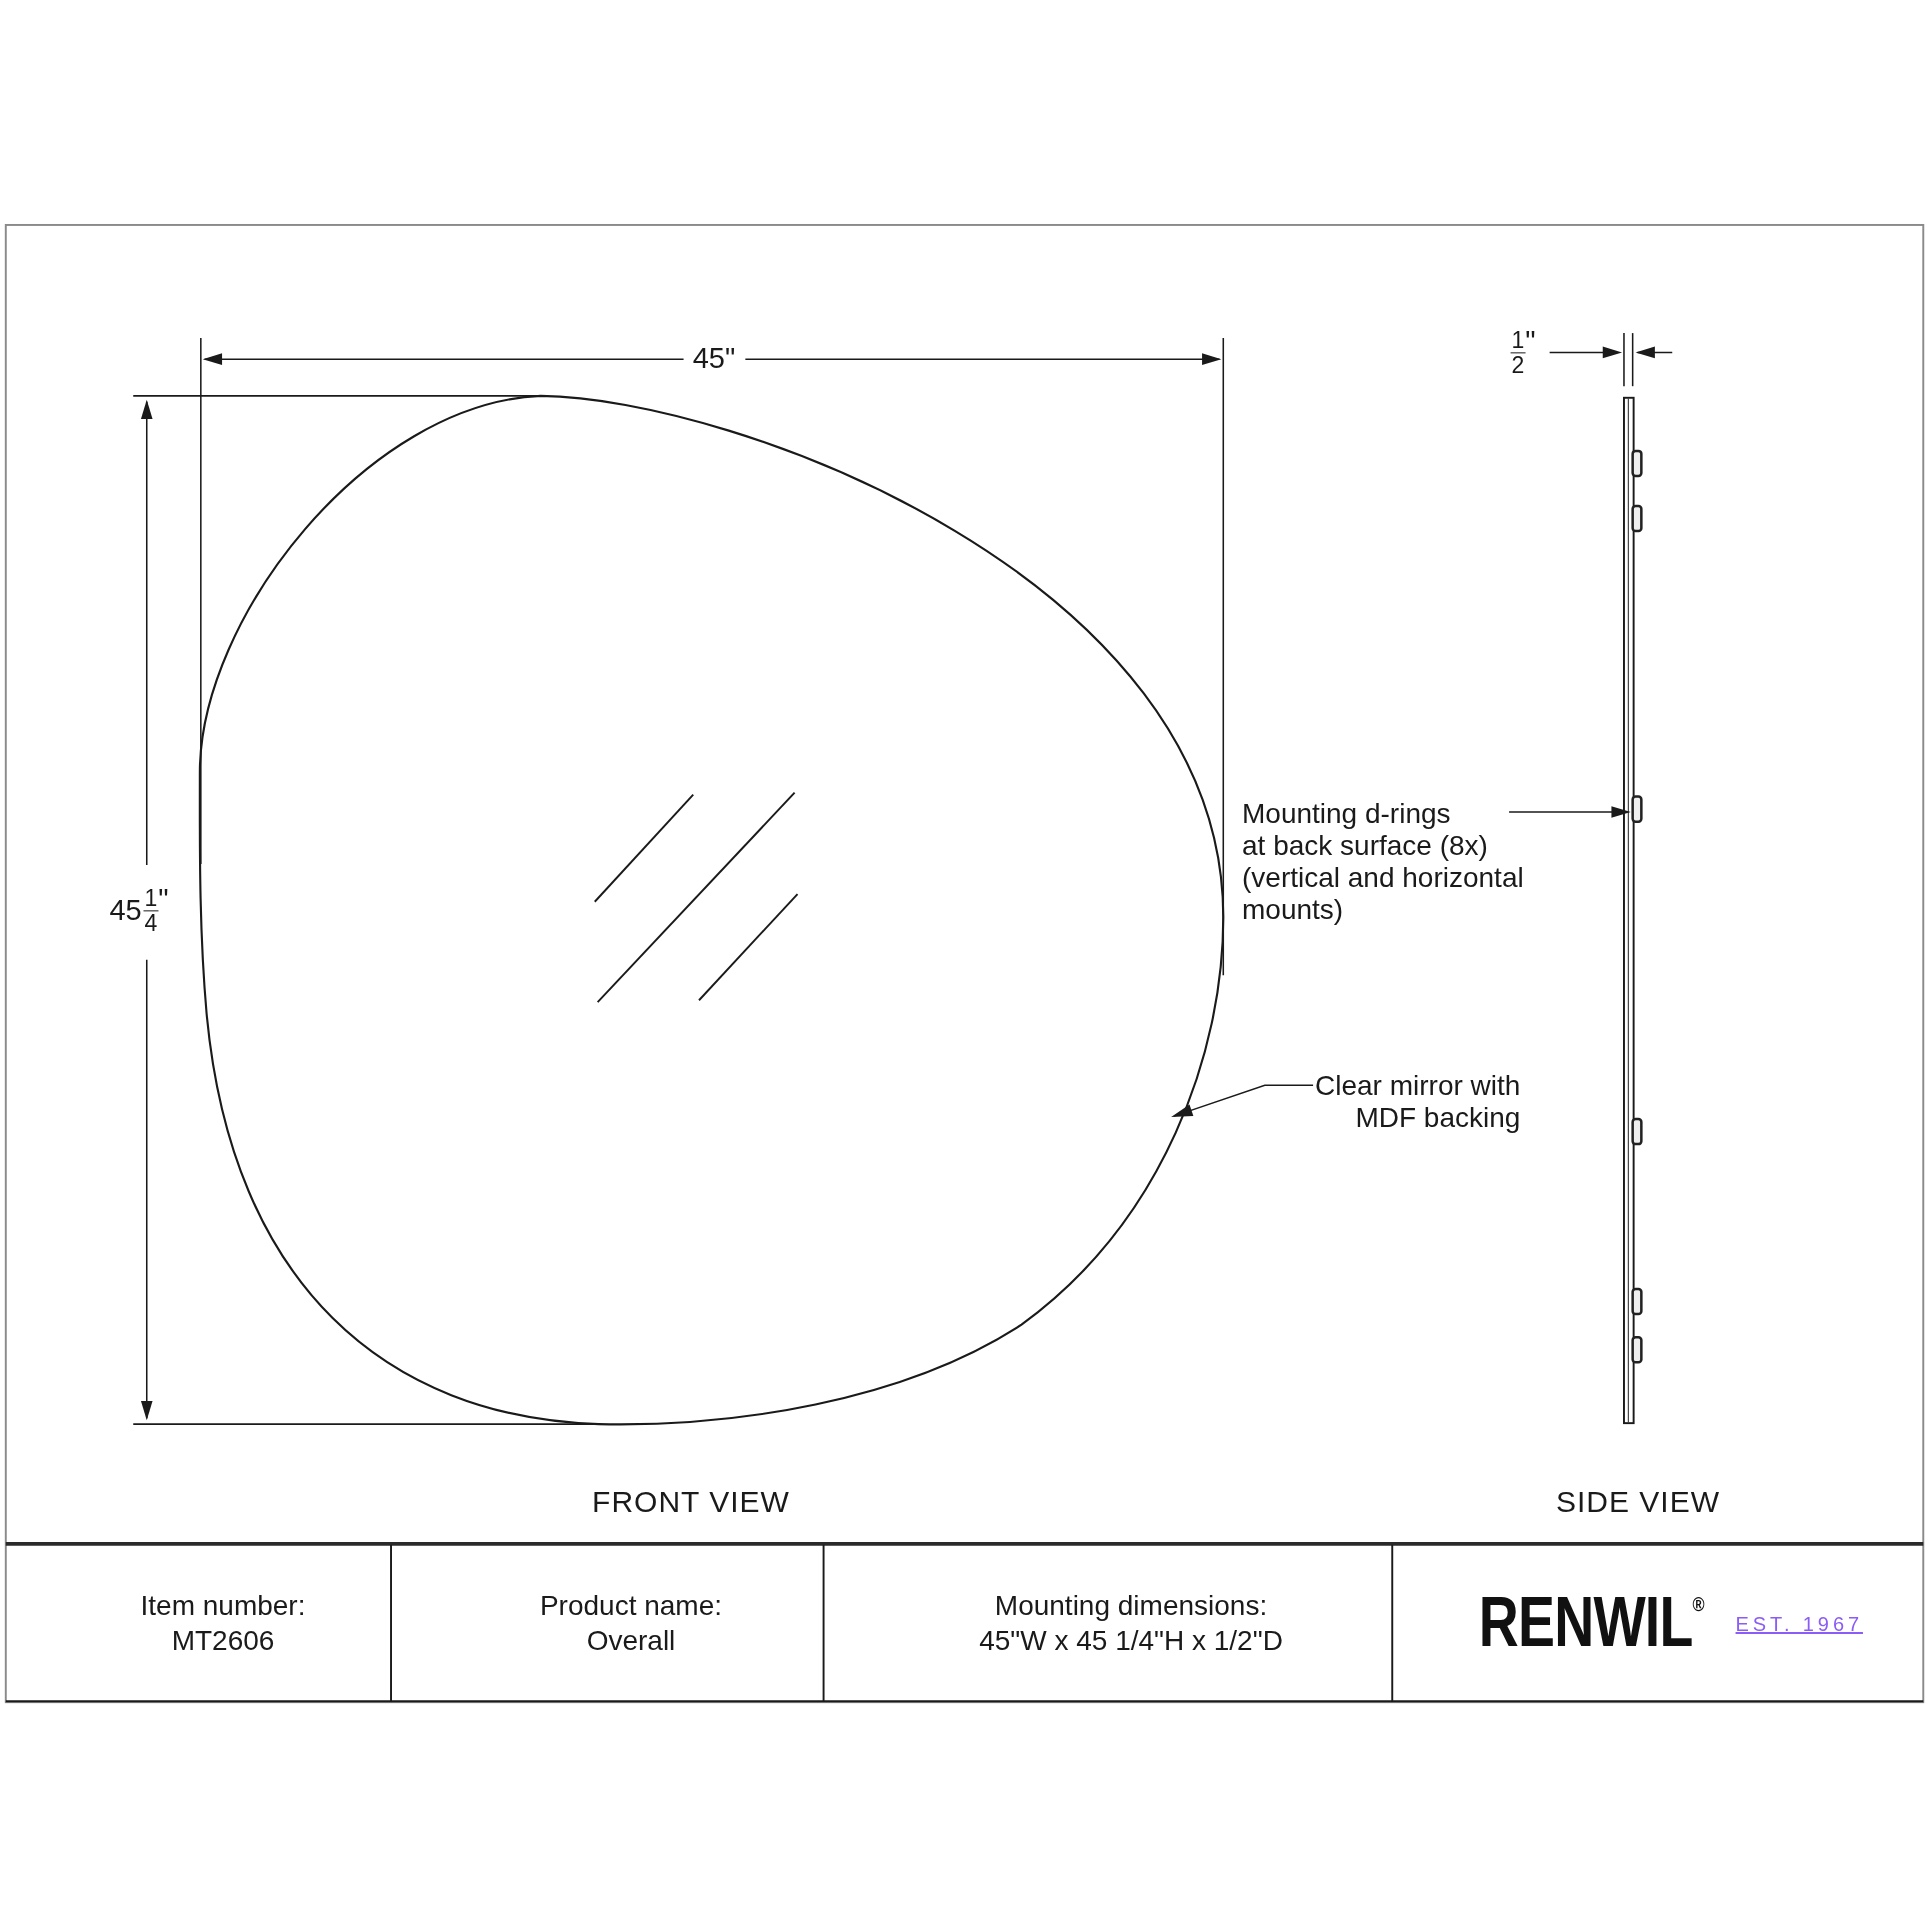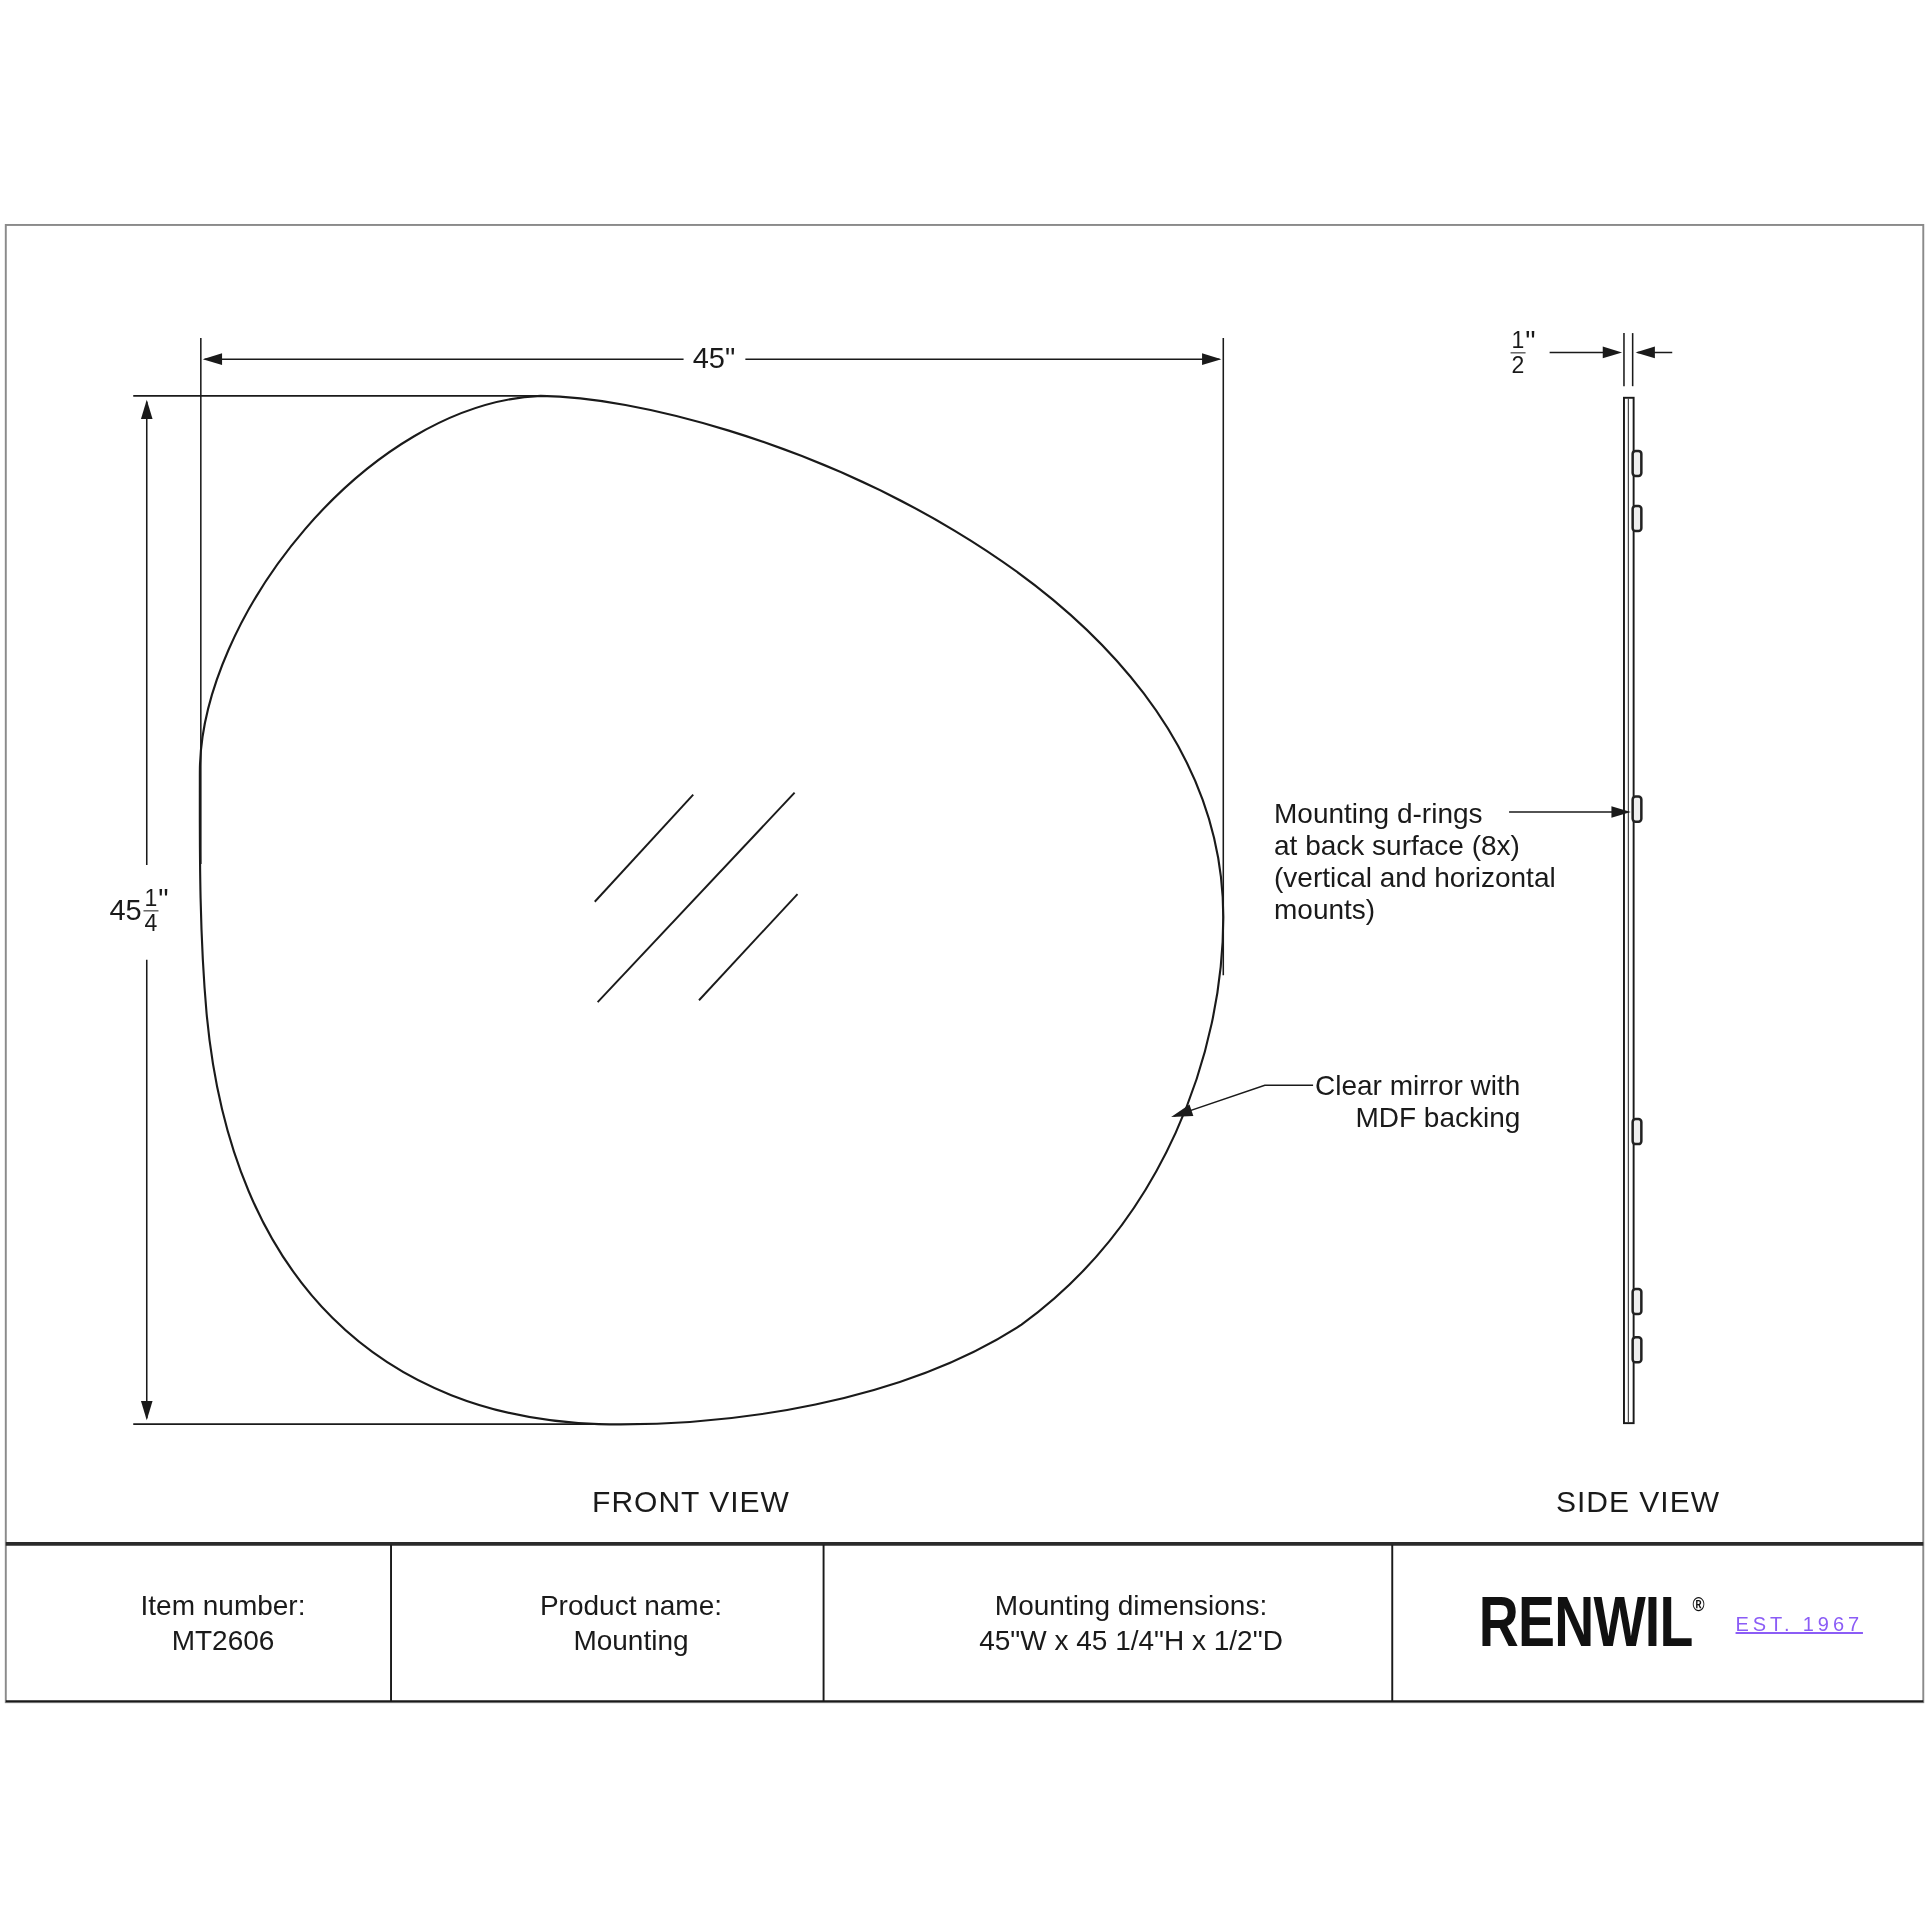--- a/index.html
+++ b/index.html
@@ -112,21 +112,21 @@
   </div>
 
   <div class="txt dim-label center" style="left:1523px;top:353px;">
     <span class="frac" style="margin-left:0;">
       <span class="num">1</span>
       <span>2</span>
     </span>
     <span class="inch-top">"</span>
   </div>
 
-  <div class="txt anno" style="left:1274px;top:798px;">
+  <div class="txt anno" style="left:1242px;top:798px;">
     <span>Mounting d-rings</span>
     <span>at back surface (8x)</span>
     <span>(vertical and horizontal</span>
     <span>mounts)</span>
   </div>
 
   <div class="txt anno" style="left:1315px;top:1070px;text-align:right;">
     <span>Clear mirror with</span>
     <span>MDF backing</span>
   </div>
@@ -134,21 +134,21 @@
   <div class="txt view-label center" style="left:691px;top:1473px;">FRONT VIEW</div>
   <div class="txt view-label center" style="left:1638px;top:1473px;">SIDE VIEW</div>
 
   <div class="txt cell-text center" style="left:199px;top:1623px;">
     <div>Item number:</div>
     <div>MT2606</div>
   </div>
 
   <div class="txt cell-text center" style="left:607px;top:1623px;">
     <div>Product name:</div>
-    <div>Mounting</div>
+    <div>Overall</div>
   </div>
 
   <div class="txt cell-text center" style="left:1107px;top:1623px;">
     <div>Mounting dimensions:</div>
     <div>45"W x 45 1/4"H x 1/2"D</div>
   </div>
 
   <div class="txt brand center" style="left:1655px;top:1622px;">
     <div style="white-space:nowrap;">
       <span class="brand-name"><span>RENWIL</span><sup class="brand-reg">®</sup></span>

